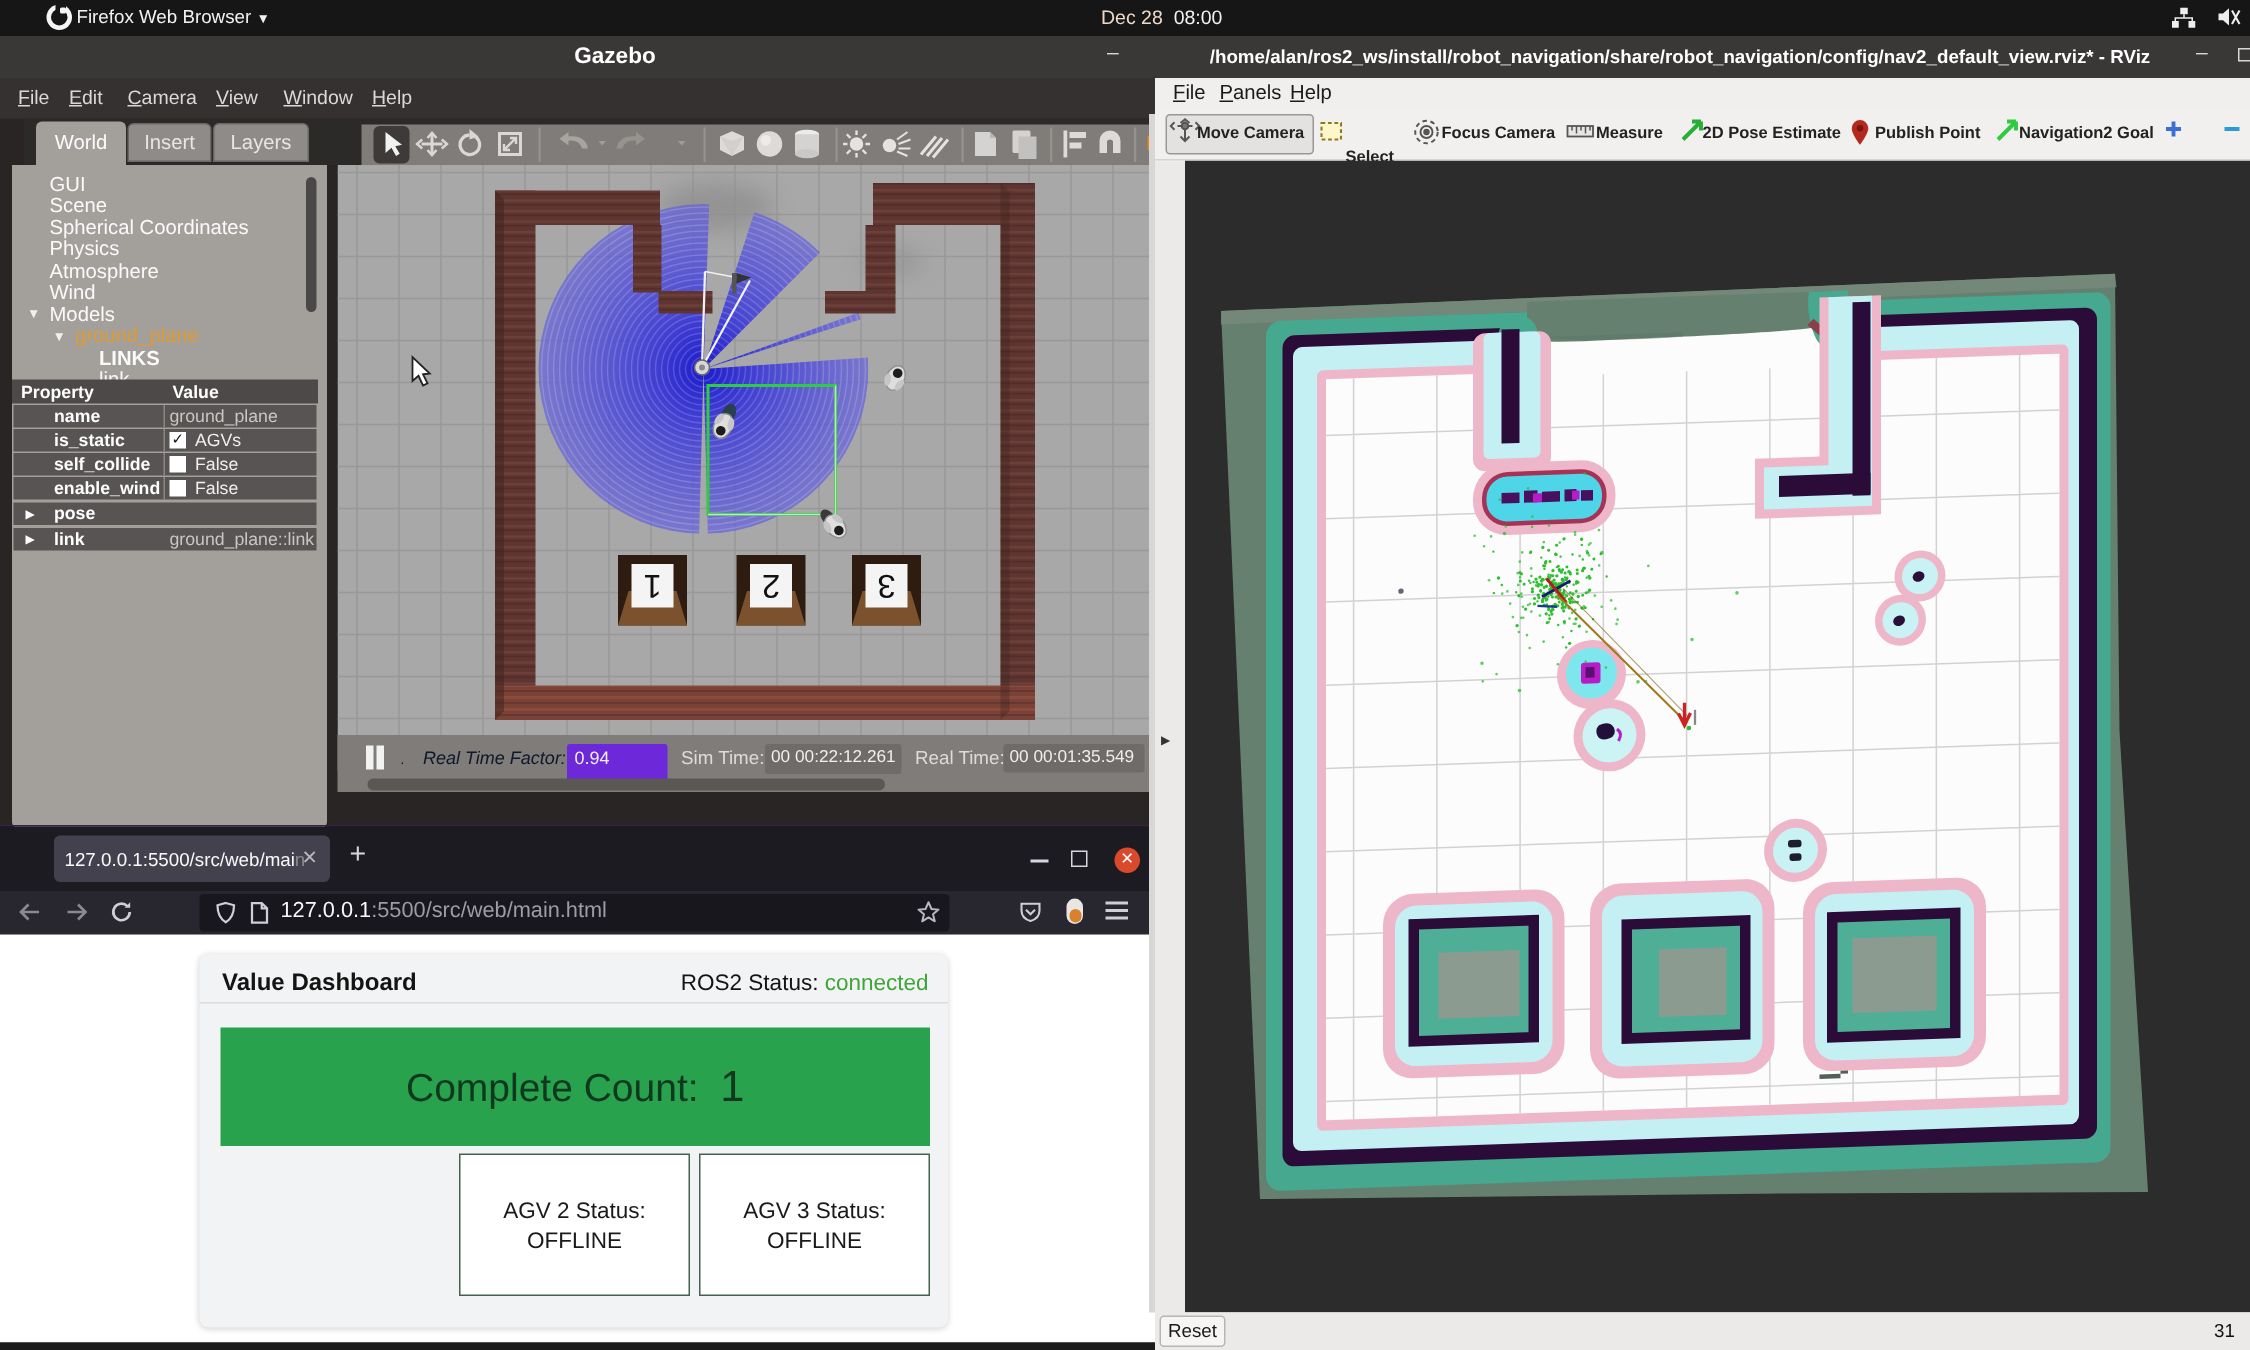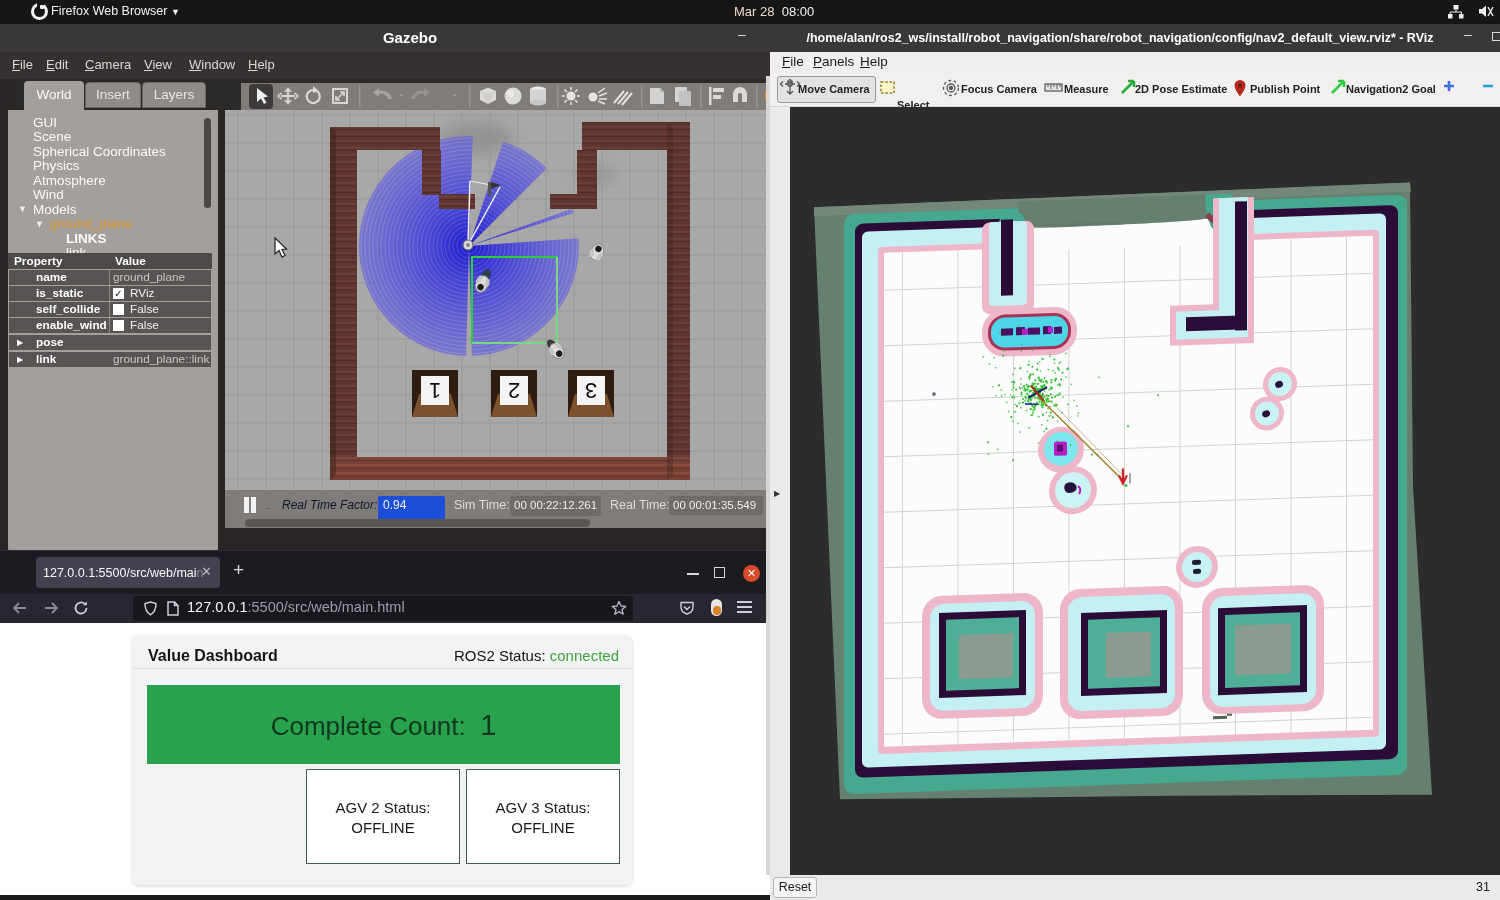--- a/index.html
+++ b/index.html
@@ -8,21 +8,21 @@
 </style>
 </head>
 <body>
 
 <div class="abs" style="left:0;top:0;width:1500px;height:24px;background:#161616;"></div>
 <div class="abs" style="left:31px;top:3px;width:17px;height:17px;border-radius:50%;background:#f5f5f5;"></div>
 <div class="abs" style="left:34px;top:6px;width:11px;height:11px;border-radius:50%;background:#161616;"></div>
 <div class="abs" style="left:37px;top:2px;width:7px;height:7px;background:#161616;"></div>
 <div class="abs" style="left:40px;top:5px;width:4px;height:4px;background:#f5f5f5;border-radius:1px;"></div>
 <div class="abs" style="left:51px;top:4px;color:#f2f2f2;font-size:12.5px;">Firefox Web Browser <span style="font-size:9px;">▼</span></div>
-<div class="abs" style="left:734px;top:4px;color:#f2f2f2;font-size:13px;"><span style="color:#edd9c8;">Mar 28</span>&nbsp; 08:00</div>
+<div class="abs" style="left:734px;top:4px;color:#f2f2f2;font-size:13px;"><span style="color:#edd9c8;">Dec 28</span>&nbsp; 08:00</div>
 <svg class="abs" style="left:1448px;top:5px;" width="16" height="14" viewBox="0 0 16 14">
     <rect x="5.5" y="0" width="5" height="4.5" fill="#eee"></rect>
     <rect x="0" y="9" width="4.5" height="4.5" fill="#eee"></rect>
     <rect x="11" y="9" width="4.5" height="4.5" fill="#eee"></rect>
     <path d="M8 4.5 L8 7 M2.2 9 L2.2 7 L13.5 7 L13.5 9" stroke="#eee" fill="none"></path>
   </svg>
 <svg class="abs" style="left:1478px;top:4px;" width="17" height="15" viewBox="0 0 17 15">
     <path d="M1 5 L4 5 L8 1.5 L8 13 L4 9.5 L1 9.5 Z" fill="#eee"></path>
     <path d="M10 3 L15 12 M15 3 L10 12" stroke="#eee" stroke-width="1.4"></path>
   </svg>
@@ -133,21 +133,21 @@
           <span class="abs" style="left:107px;top:1px;">Value</span>
         </div>
       <div class="abs" style="left:1px;top:17px;width:202px;height:15px;background:#575453;">
           <span class="abs" style="left:27px;top:0px;color:#fff;font-weight:bold;">name</span>
           <span class="abs" style="left:104px;top:0px;color:#c9c6c4;">ground_plane</span>
           <span class="abs" style="left:100px;top:0;width:1px;height:15px;background:#8a8784;"></span>
         </div>
       <div class="abs" style="left:1px;top:33px;width:202px;height:15px;background:#575453;">
           <span class="abs" style="left:27px;top:0px;color:#fff;font-weight:bold;">is_static</span>
           <span class="abs" style="left:104px;top:1.5px;width:11px;height:11px;background:#fff;color:#111;font-size:10px;text-align:center;line-height:11px;">✓</span>
-          <span class="abs" style="left:121px;top:0px;color:#f0efee;">RViz</span>
+          <span class="abs" style="left:121px;top:0px;color:#f0efee;">AGVs</span>
           <span class="abs" style="left:100px;top:0;width:1px;height:15px;background:#8a8784;"></span>
         </div>
       <div class="abs" style="left:1px;top:49px;width:202px;height:15px;background:#575453;">
           <span class="abs" style="left:27px;top:0px;color:#fff;font-weight:bold;">self_collide</span>
           <span class="abs" style="left:104px;top:1.5px;width:11px;height:11px;background:#fff;"></span>
           <span class="abs" style="left:121px;top:0px;color:#f0efee;">False</span>
           <span class="abs" style="left:100px;top:0;width:1px;height:15px;background:#8a8784;"></span>
         </div>
       <div class="abs" style="left:1px;top:65px;width:202px;height:15px;background:#575453;">
           <span class="abs" style="left:27px;top:0px;color:#fff;font-weight:bold;">enable_wind</span>
@@ -298,21 +298,21 @@
     </g>
 
     <path d="M50 128 L50 144 L54 140.5 L57 147 L60 145.5 L57 139.5 L61.5 139 Z" fill="#fff" stroke="#222" stroke-width="1.2"></path>
   </svg>
 
   <div class="abs" style="left:225px;top:466px;width:541px;height:38px;background:#7f7c79;">
     <div class="abs" style="left:19px;top:7px;width:4.5px;height:16px;background:#f2f2f2;"></div>
     <div class="abs" style="left:26px;top:7px;width:4.5px;height:16px;background:#f2f2f2;"></div>
     <div class="abs" style="left:42px;top:11px;color:#0f0f0f;font-size:9px;">.</div>
     <div class="abs" style="left:57px;top:8px;color:#0f172a;font-size:12px;white-space:nowrap;font-style:italic;">Real Time Factor:</div>
-    <div class="abs" style="left:153px;top:6px;width:67px;height:27px;background:#1d4ed8;border-radius:2px;color:#f0efee;font-size:12px;padding:2px 0 0 5px;white-space:nowrap;">0.94</div>
+    <div class="abs" style="left:153px;top:6px;width:67px;height:27px;background:#6d28d9;border-radius:2px;color:#f0efee;font-size:12px;padding:2px 0 0 5px;white-space:nowrap;">0.94</div>
     <div class="abs" style="left:229px;top:8px;color:#dddcda;font-size:12.5px;white-space:nowrap;">Sim Time:</div>
     <div class="abs" style="left:285px;top:6px;width:91px;height:19px;background:#6e6b68;border-radius:2px;color:#f0efee;font-size:11.5px;padding:3px 0 17px 4px;white-space:nowrap;">00 00:22:12.261</div>
     <div class="abs" style="left:385px;top:8px;color:#dddcda;font-size:12.5px;white-space:nowrap;">Real Time:</div>
     <div class="abs" style="left:444px;top:6px;width:94px;height:19px;background:#6e6b68;border-radius:2px;color:#f0efee;font-size:11.5px;padding:3px 0 0 4px;white-space:nowrap;">00 00:01:35.549</div>
     <div class="abs" style="left:20px;top:29px;width:345px;height:8px;background:#5a5755;border-radius:4px;"></div>
   </div>
 </div>
 
 <div class="abs" style="left:0;top:550px;width:770px;height:345px;">
   <div class="abs" style="left:0;top:0;width:770px;height:1px;background:#3d2045;"></div>

